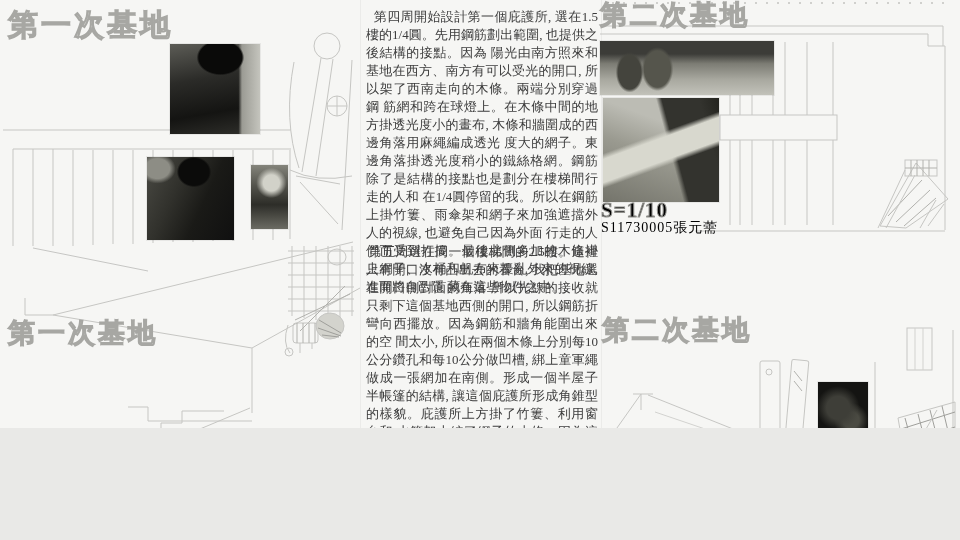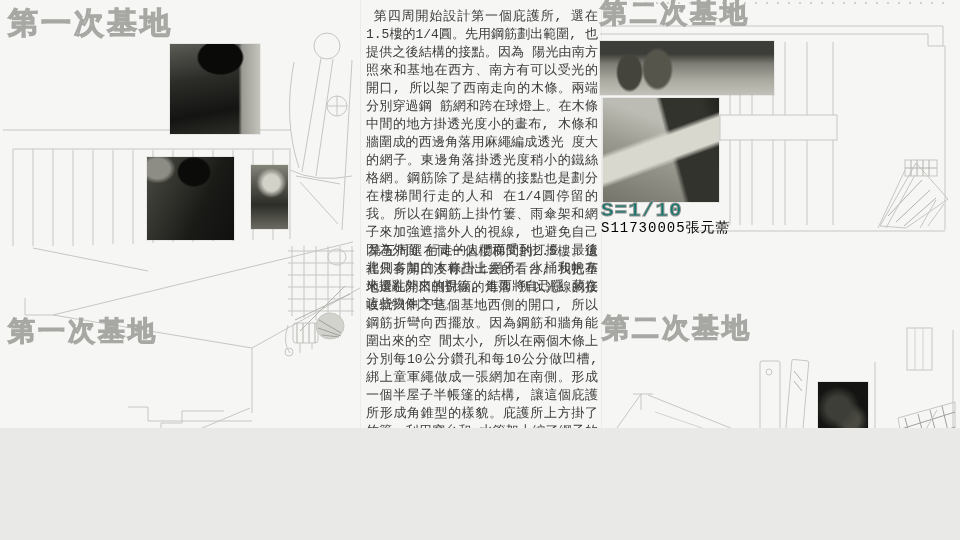--- a/index.html
+++ b/index.html
@@ -1,30 +1,30 @@
 <!DOCTYPE html>
 <html><head>
 <meta charset="utf-8">
 <style>
   html,body{margin:0;padding:0;background:#e9e9e7;}
   .canvas{
     position:relative;width:960px;height:428px;overflow:hidden;
     background:#f6f6f4;
-    font-family:Liberation Mono, monospace;
+    font-family:Liberation Serif, serif;
   }
   .seam{position:absolute;top:0;bottom:0;width:1px;background:rgba(0,0,0,0.045);}
   svg.linework{position:absolute;left:0;top:0;z-index:1;}
   .photo{position:absolute;z-index:2;box-shadow:0 0 0 1px rgba(0,0,0,0.06);}
   .hollow{
     position:absolute;z-index:3;font-weight:bold;letter-spacing:3px;
     color:#e3e3df;-webkit-text-stroke:1.1px #a7a7a3;white-space:nowrap;line-height:1;
   }
   .scale-mark{
     position:absolute;z-index:3;font-weight:bold;letter-spacing:1px;
-    color:#0f766e;-webkit-text-stroke:1px #90908c;white-space:nowrap;line-height:1;
+    color:#000000;-webkit-text-stroke:1px #90908c;white-space:nowrap;line-height:1;
   }
   .credit{
     position:absolute;z-index:3;color:#000000;letter-spacing:1px;white-space:nowrap;line-height:1;
   }
   .bodytext{
     position:absolute;z-index:3;width:232px;
     font-size:13px;line-height:18px;text-align:justify;color:#3c3c3c;
   }
   .p1{left:366px;top:8px;text-indent:0.6em;}
   .p2{left:366px;top:243px;text-indent:0.2em;}

